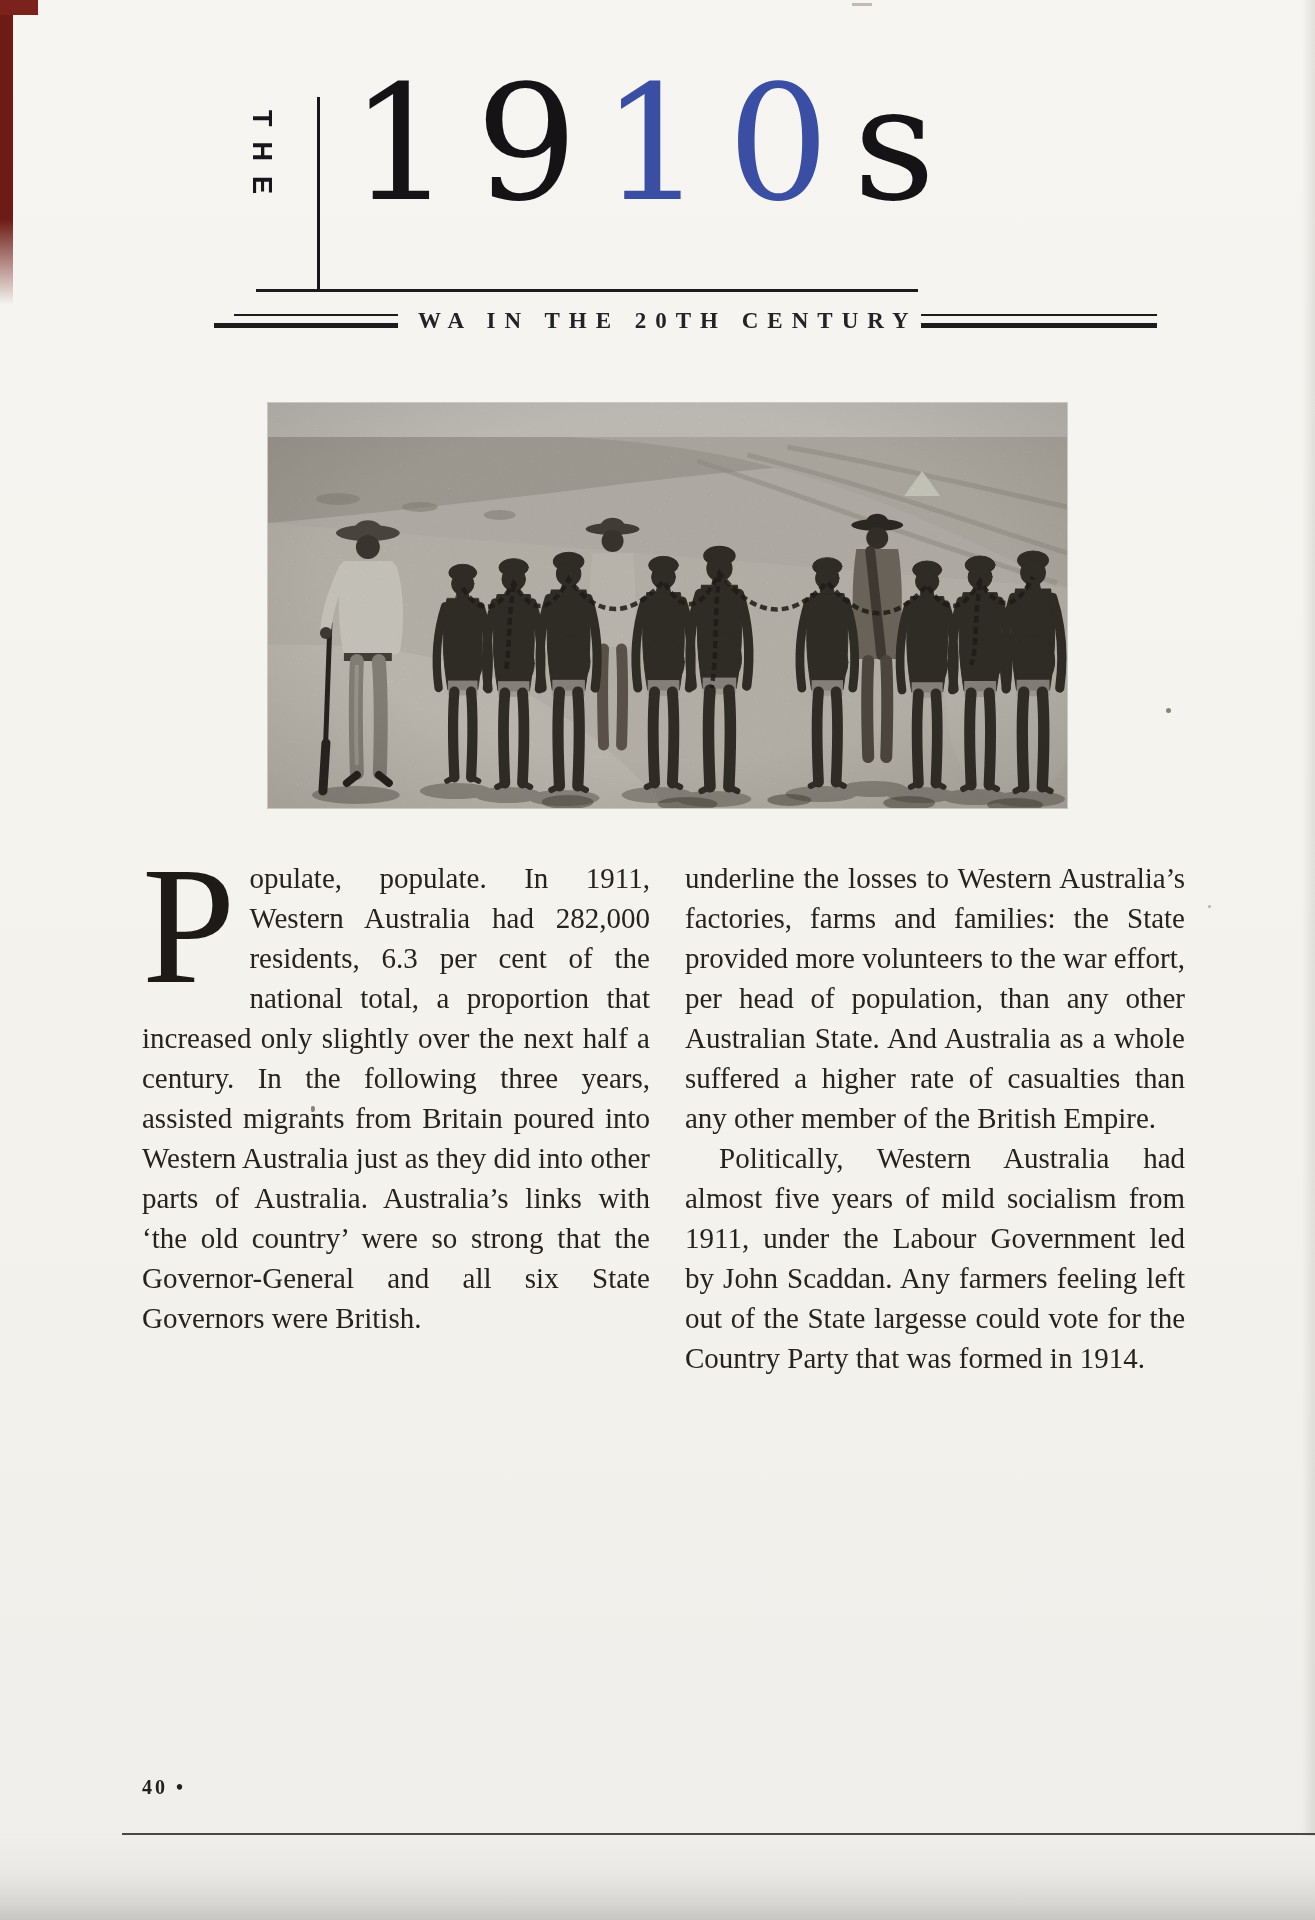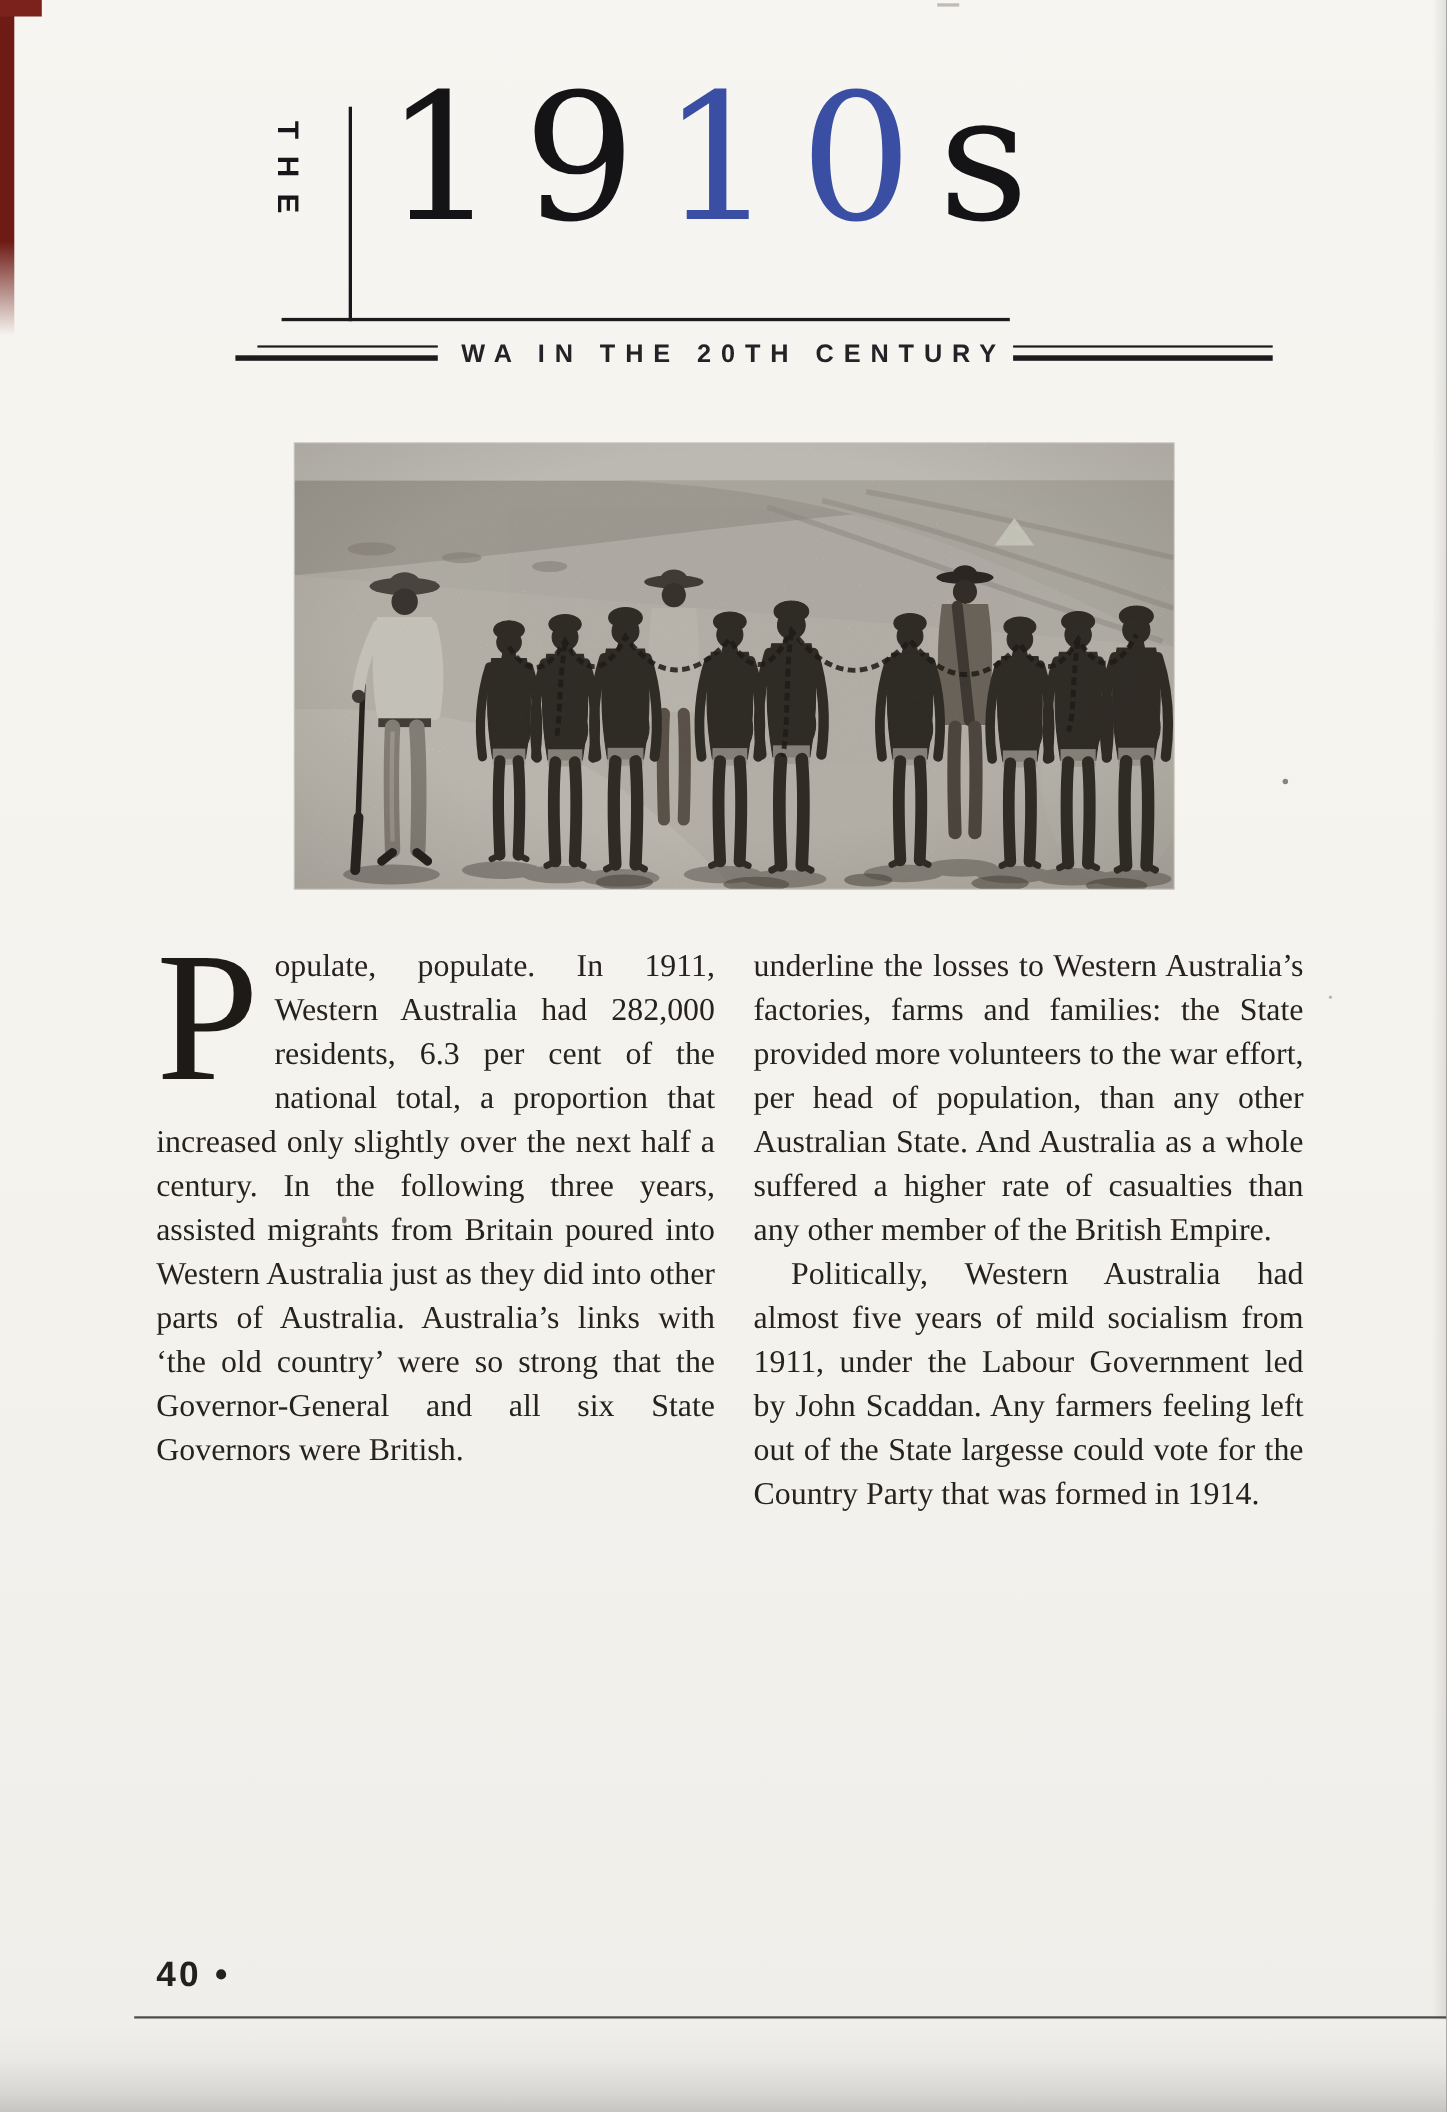--- a/index.html
+++ b/index.html
@@ -28,22 +28,22 @@
   .vbar{position:absolute;left:317px;top:97px;width:3px;height:195px;background:#17171b;}
   .title{
     position:absolute;left:350px;top:64px;margin:0;
     font-family:"DejaVu Serif",serif;font-weight:400;
     font-size:160px;line-height:160px;letter-spacing:24px;color:#141417;
     white-space:nowrap;
   }
   .title .t-blue{color:#3a4fa3;margin-top:44px;}
   .title-rule{position:absolute;left:256px;top:289px;width:662px;height:3px;background:#1c1c1f;}
   .subtitle{
-    position:absolute;left:418px;top:308px;width:498px;text-align:center;
-    font-family:Liberation Sans, sans-serif;font-size:23px;font-weight:600;
+    position:absolute;left:418px;top:308px;width:498px;text-align:right;
+    font-family:Liberation Serif, serif;font-size:23px;font-weight:600;
     letter-spacing:9px;color:#232327;white-space:nowrap;
   }
   .rule{position:absolute;background:#1c1c1f;}
   .rl-thin{left:234px;top:314px;width:164px;height:2px;}
   .rl-thick{left:214px;top:323px;width:184px;height:5px;}
   .rr-thin{left:921px;top:314px;width:236px;height:2px;}
   .rr-thick{left:921px;top:323px;width:236px;height:5px;}
   
   .photo{
     position:absolute;left:268px;top:403px;width:799px;height:405px;
@@ -56,21 +56,21 @@
   .col-right{left:685px;width:500px;}
   .col p{margin:0;}
   .col p + p{text-indent:34px;}
   .dropcap{
     float:left;font-family:"Liberation Serif",serif;
     font-size:168px;line-height:118px;padding:8px 14px 0 0;color:#1d1a17;
   }
   
   .page-number{
     position:absolute;left:142px;top:1776px;
-    font-family:Liberation Sans, sans-serif;font-size:32px;font-weight:bold;
+    font-family:Liberation Serif, serif;font-size:20px;font-weight:bold;
     letter-spacing:3px;color:#232120;
   }
   .footer-rule{position:absolute;left:122px;top:1833px;width:1193px;height:2px;background:#4a4947;}
   .bottom-band{
     position:absolute;left:0;top:1836px;width:100%;height:84px;
     background:linear-gradient(180deg,#f1efeb 0%,#e9e8e4 45%,#d7d6d2 80%,#c6c5c2 100%);
   }
 </style>
 </head>
 <body>

